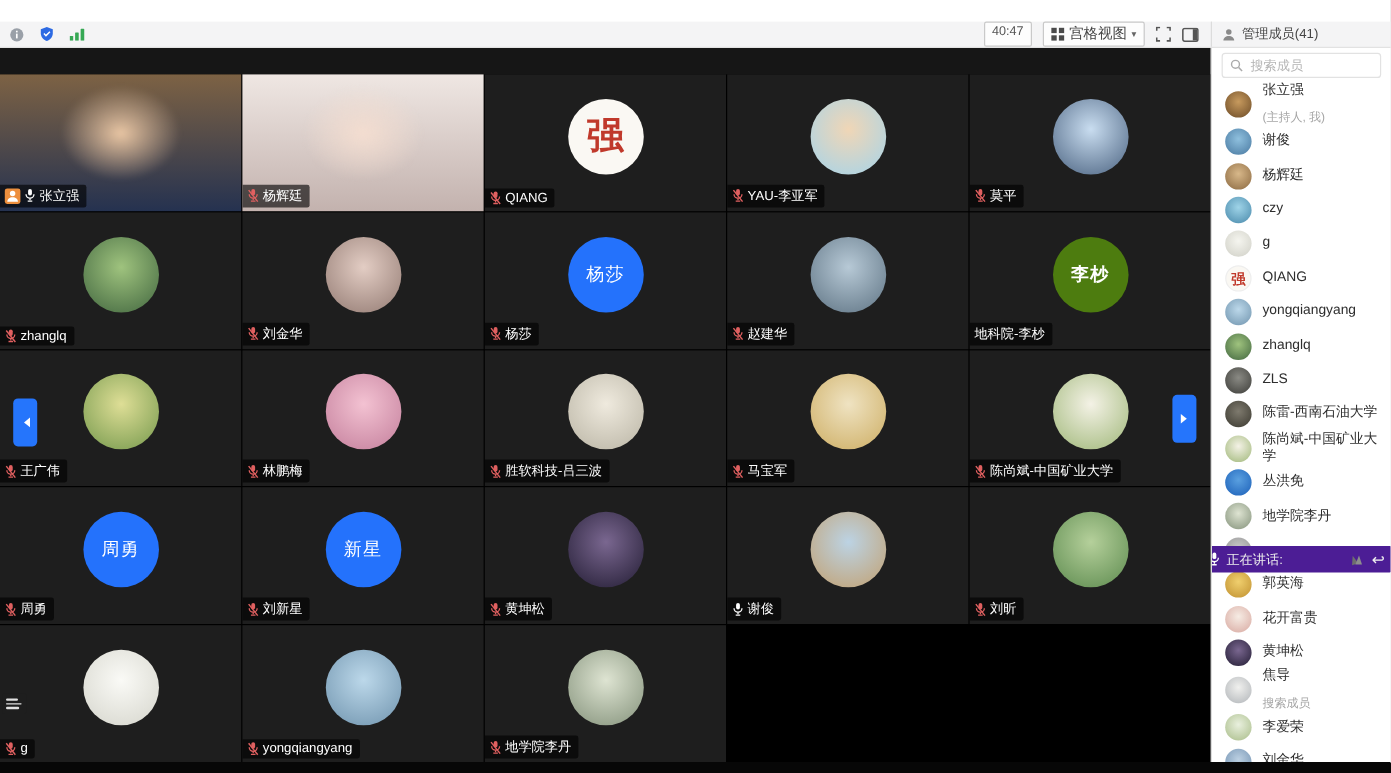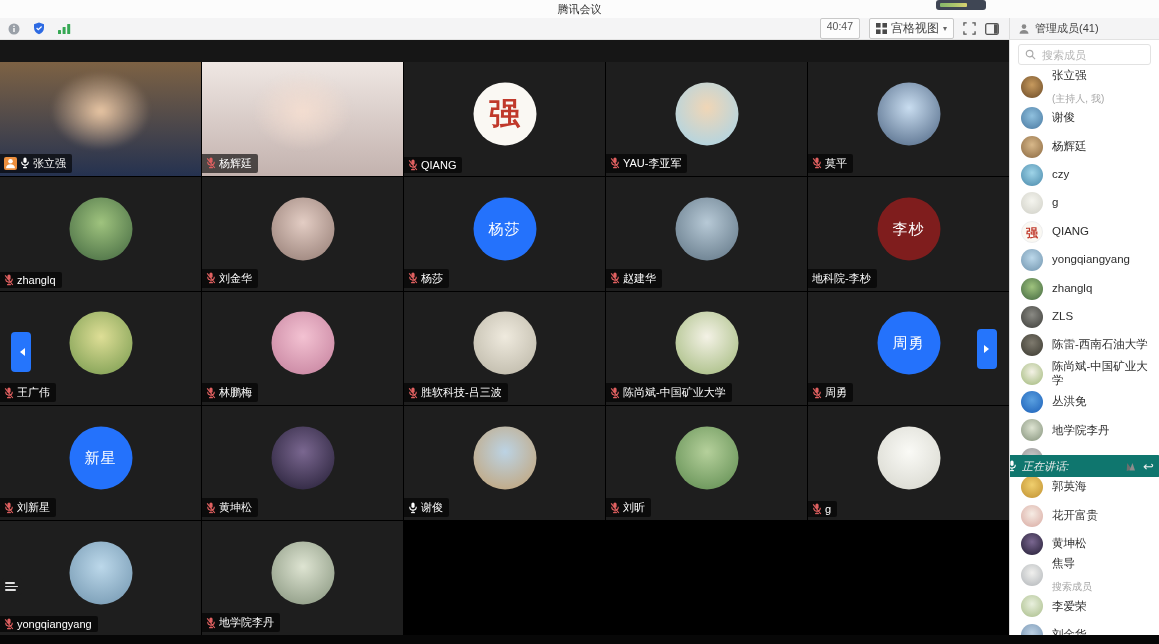--- a/index.html
+++ b/index.html
@@ -62,37 +62,31 @@
        font-family:"Liberation Sans","DejaVu Sans",sans-serif;}
   .search-box input::placeholder{color:#b4b4b4;}
   .member-list{position:absolute;top:30px;left:0;right:0;}
   .member{display:flex;align-items:center;gap:9px;padding-left:11px;height:28.4px;box-sizing:border-box;}
   .member.with-sub{height:34px;}
   .m-avatar{width:22px;height:22px;border-radius:50%;flex:0 0 auto;}
   .m-avatar.seal{background:#faf8f3;color:#c0392b;font-size:12px;font-weight:bold;text-align:center;
        line-height:22px;font-family:"DejaVu Serif","Liberation Serif",serif;border:1px solid #eee;box-sizing:border-box;}
   .m-name{font-size:11.5px;color:#2e2e2e;line-height:1.2;}
   .m-sub{font-size:10px;color:#a6a6a6;line-height:1.2;margin-top:10px;}
-  .speak-overlay{position:absolute;top:415px;left:-9px;width:159px;height:22px;background:#0f766e;
-       border-radius:2px;display:flex;align-items:center;gap:5px;padding:0 6px;box-sizing:border-box;z-index:6;font-style:italic;}
+  .speak-overlay{position:absolute;top:415px;left:-9px;width:159px;height:22px;background:#4c1d95;
+       border-radius:2px;display:flex;align-items:center;gap:5px;padding:0 6px;box-sizing:border-box;z-index:6;}
   .speak-label{color:#ececec;font-size:11px;flex:1;}
   .undo-arrow{color:#efefef;font-size:13px;line-height:1;}
   .bottombar{position:absolute;left:0;right:0;bottom:0;height:9px;background:#070707;}
 </style>
 </head>
 <body>
 
 <div class="app">
 
-  <div class="titlebar">
-    <span class="win-title">腾讯会议</span>
-    <div class="status-widget">
-        <span class="seg"></span>
-      </div>
-  </div>
 
   <div class="toolbar">
     <div class="tb-left">
       <span class="tb-icon">
         <svg width="12" height="12" viewBox="0 0 12 12">
             <circle cx="6" cy="6" r="5.5" fill="#9aa0a8"></circle>
             <rect x="5.3" y="5" width="1.4" height="4" fill="#fff"></rect>
             <rect x="5.3" y="2.6" width="1.4" height="1.4" fill="#fff"></rect>
           </svg>
       </span>
@@ -268,21 +262,21 @@
               <rect x="3.4" y="0.5" width="3.2" height="5.4" rx="1.6" fill="#e06060"></rect>
               <path d="M1.7 4.8a3.3 3.3 0 0 0 6.6 0" fill="none" stroke="#e06060" stroke-width="1.1"></path>
               <line x1="5" y1="8.3" x2="5" y2="9.8" stroke="#e06060" stroke-width="1.1"></line>
               <line x1="3.1" y1="10.6" x2="6.9" y2="10.6" stroke="#e06060" stroke-width="1.1"></line>
               <line x1="1.2" y1="1.4" x2="8.8" y2="11" stroke="#e06060" stroke-width="1.2"></line>
             </svg>
             <span>赵建华</span>
           </div>
         </div>
         <div class="tile">
-          <div class="tile-avatar txt" style="background: #7f1d1d;">李杪</div>
+          <div class="tile-avatar txt" style="background: #4d7c0f; font-weight: bold;">李杪</div>
           <div class="chip">
             <span>地科院-李杪</span>
           </div>
         </div>
         <div class="tile">
           <div class="tile-avatar" style="background: radial-gradient(circle at 50% 40%, rgb(222, 222, 150), rgb(116, 152, 76));"></div>
           <div class="chip">
             <svg viewBox="0 0 10 12" class="mic">
               <rect x="3.4" y="0.5" width="3.2" height="5.4" rx="1.6" fill="#e06060"></rect>
               <path d="M1.7 4.8a3.3 3.3 0 0 0 6.6 0" fill="none" stroke="#e06060" stroke-width="1.1"></path>
@@ -310,20 +304,33 @@
           <div class="tile-avatar" style="background: radial-gradient(circle at 50% 40%, rgb(239, 234, 222), rgb(185, 180, 164));"></div>
           <div class="chip">
             <svg viewBox="0 0 10 12" class="mic">
               <rect x="3.4" y="0.5" width="3.2" height="5.4" rx="1.6" fill="#e06060"></rect>
               <path d="M1.7 4.8a3.3 3.3 0 0 0 6.6 0" fill="none" stroke="#e06060" stroke-width="1.1"></path>
               <line x1="5" y1="8.3" x2="5" y2="9.8" stroke="#e06060" stroke-width="1.1"></line>
               <line x1="3.1" y1="10.6" x2="6.9" y2="10.6" stroke="#e06060" stroke-width="1.1"></line>
               <line x1="1.2" y1="1.4" x2="8.8" y2="11" stroke="#e06060" stroke-width="1.2"></line>
             </svg>
             <span>胜软科技-吕三波</span>
+          </div>
+        </div>
+        <div class="tile">
+          <div class="tile-avatar" style="background: radial-gradient(circle at 50% 40%, rgb(239, 227, 194), rgb(205, 173, 98));"></div>
+          <div class="chip">
+            <svg viewBox="0 0 10 12" class="mic">
+              <rect x="3.4" y="0.5" width="3.2" height="5.4" rx="1.6" fill="#e06060"></rect>
+              <path d="M1.7 4.8a3.3 3.3 0 0 0 6.6 0" fill="none" stroke="#e06060" stroke-width="1.1"></path>
+              <line x1="5" y1="8.3" x2="5" y2="9.8" stroke="#e06060" stroke-width="1.1"></line>
+              <line x1="3.1" y1="10.6" x2="6.9" y2="10.6" stroke="#e06060" stroke-width="1.1"></line>
+              <line x1="1.2" y1="1.4" x2="8.8" y2="11" stroke="#e06060" stroke-width="1.2"></line>
+            </svg>
+            <span>马宝军</span>
           </div>
         </div>
         <div class="tile">
           <div class="tile-avatar" style="background: radial-gradient(circle at 50% 40%, rgb(244, 242, 230), rgb(159, 183, 120));"></div>
           <div class="chip">
             <svg viewBox="0 0 10 12" class="mic">
               <rect x="3.4" y="0.5" width="3.2" height="5.4" rx="1.6" fill="#e06060"></rect>
               <path d="M1.7 4.8a3.3 3.3 0 0 0 6.6 0" fill="none" stroke="#e06060" stroke-width="1.1"></path>
               <line x1="5" y1="8.3" x2="5" y2="9.8" stroke="#e06060" stroke-width="1.1"></line>
               <line x1="3.1" y1="10.6" x2="6.9" y2="10.6" stroke="#e06060" stroke-width="1.1"></line>

